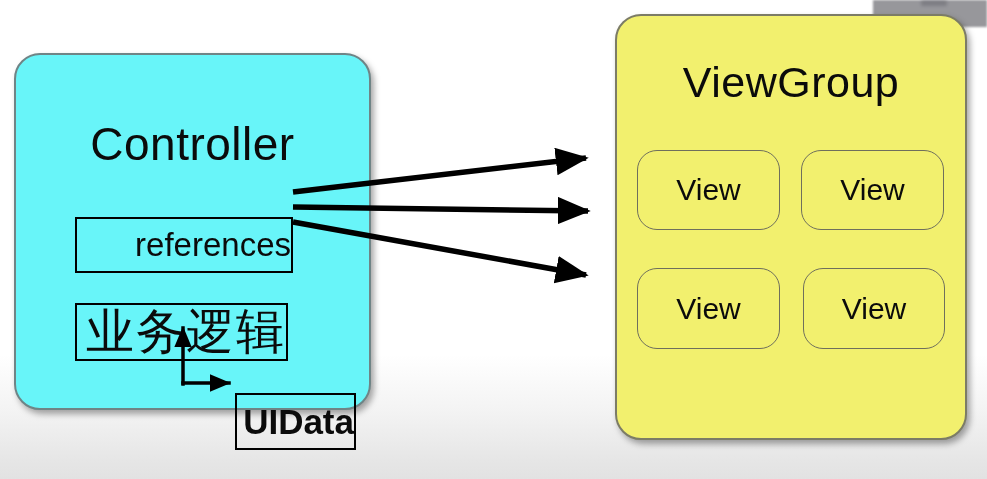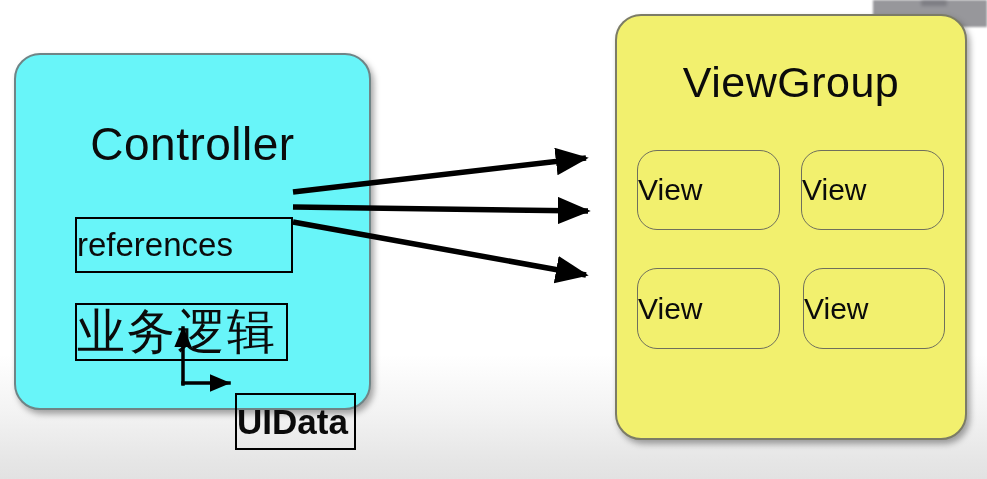--- a/index.html
+++ b/index.html
@@ -38,30 +38,30 @@
   }
   .panel-title{
     position:absolute;left:0;right:0;text-align:center;
     color:#0b0b0b;font-weight:400;letter-spacing:0.5px;
   }
   .panel-controller .panel-title{top:62px;font-size:46px;}
   .panel-viewgroup .panel-title{top:42px;font-size:43px;}
   
   .inner-box{
     position:absolute;box-sizing:border-box;border:2.4px solid #000;
-    display:flex;align-items:center;justify-content:flex-start;
+    display:flex;align-items:center;justify-content:flex-end;
     color:#0b0b0b;background:transparent;
   }
   .box-references{left:59px;top:162px;width:218px;height:56px;font-size:33px;}
   .box-bizlogic {left:59px;top:248px;width:213px;height:58px;font-size:48px;letter-spacing:2px;}
   .box-uidata   {left:219px;top:338px;width:121px;height:57px;font-size:35px;font-weight:bold;}
   
   .view-box{
     position:absolute;box-sizing:border-box;border:1.8px solid #6f6f5c;
-    border-radius:20px;display:flex;align-items:center;justify-content:flex-start;
+    border-radius:20px;display:flex;align-items:center;justify-content:center;
     font-size:30px;color:#0b0b0b;
   }
   .view-1{left:20px;top:134px;width:143px;height:80px;}
   .view-2{left:184px;top:134px;width:143px;height:80px;}
   .view-3{left:20px;top:252px;width:143px;height:81px;}
   .view-4{left:186px;top:252px;width:142px;height:81px;}
   
   .arrows-svg{position:absolute;left:0;top:0;z-index:10;pointer-events:none;}
 </style>
 </head>

